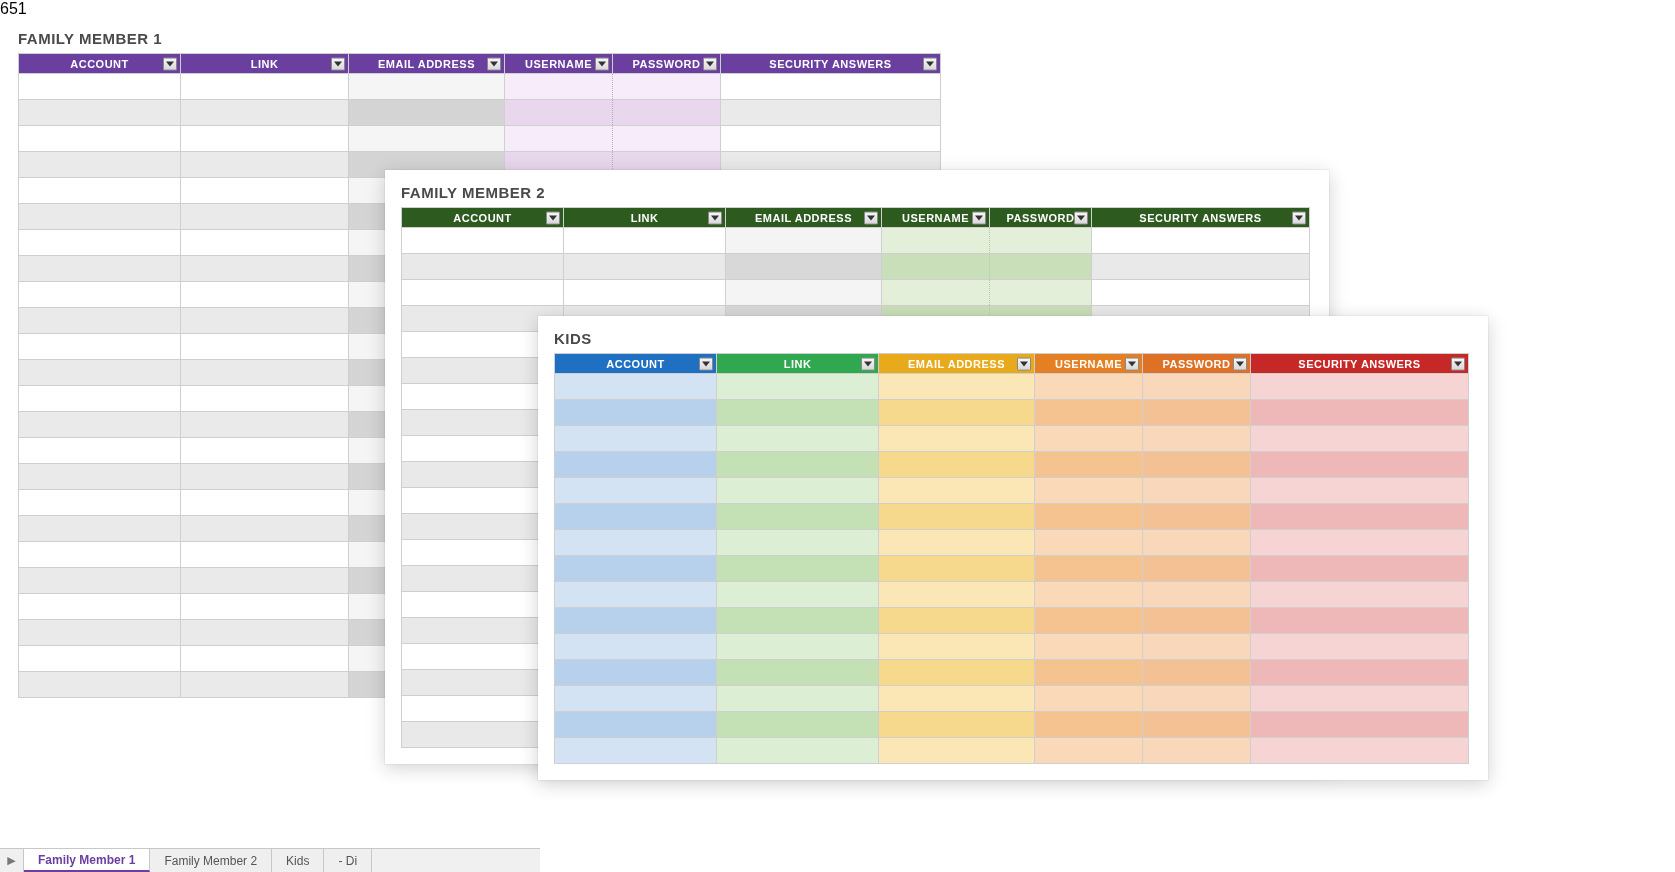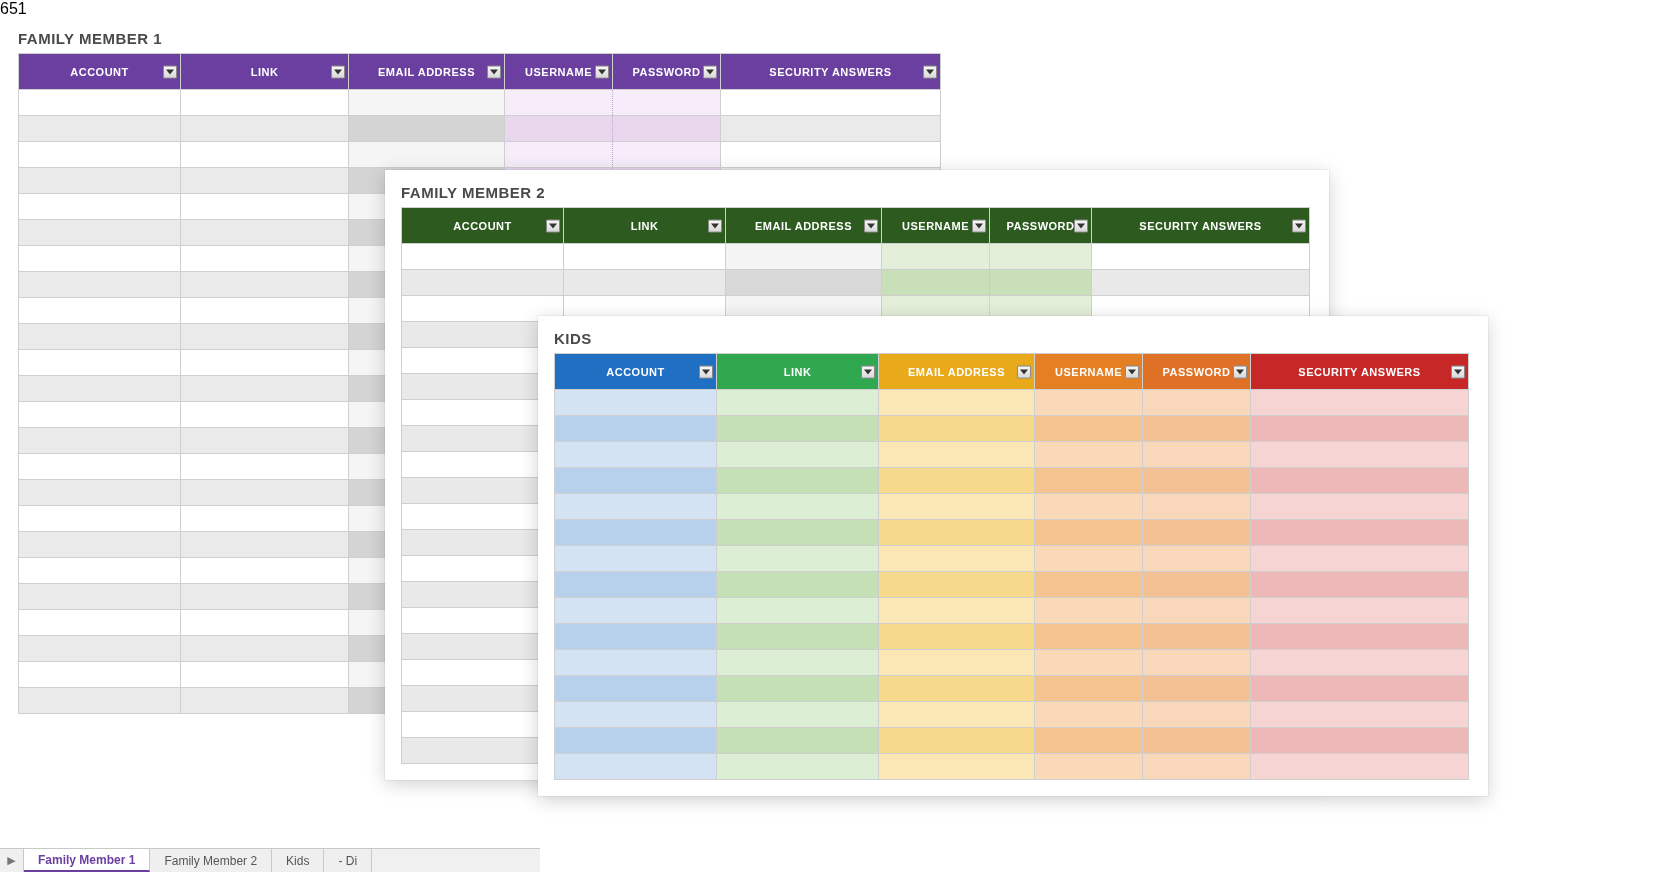--- a/index.html
+++ b/index.html
@@ -42,21 +42,21 @@
   height: 26px;
   padding: 0;
 }
 table.grid th {
   color: #fff;
   font-size: 11px;
   font-weight: 700;
   letter-spacing: 0.5px;
   position: relative;
   text-align: center;
-  height: 36px;
+  height: 20px;
 }
 .drop {
   position: absolute;
   right: 3px;
   top: 50%;
   transform: translateY(-50%);
   width: 14px;
   height: 13px;
   background: linear-gradient(#f7f7f7,#d8d8d8);
   border: 1px solid #888;

